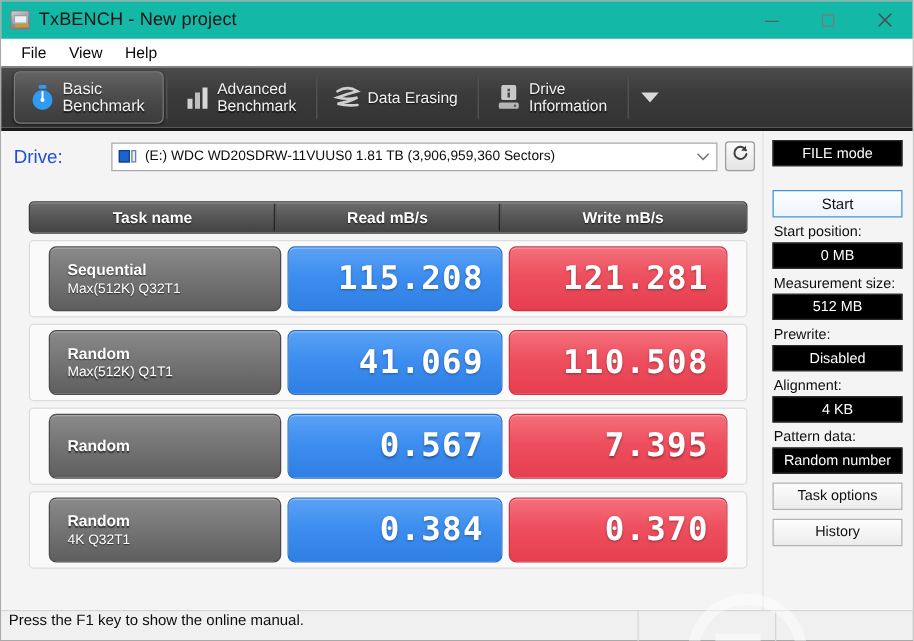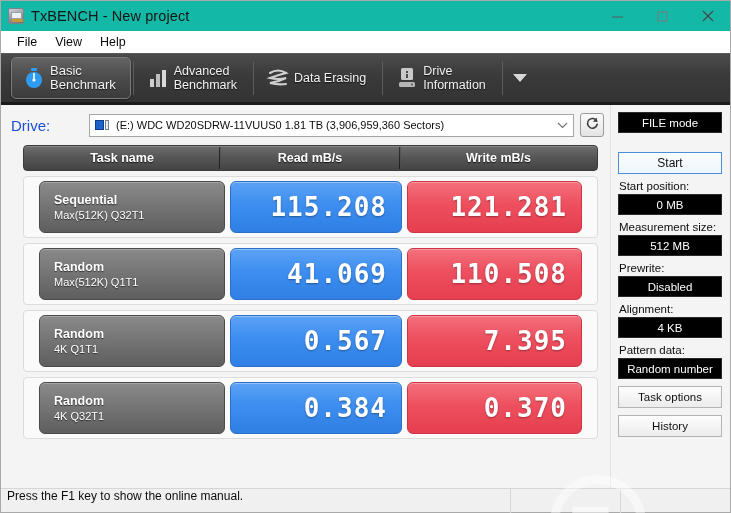--- a/index.html
+++ b/index.html
@@ -176,20 +176,21 @@
     display: flex; flex-direction: column;
     flex: 1 1 auto;
   }
   .thead {
     height: 26px; flex: 0 0 26px;
     background: linear-gradient(180deg,#6e6e6e 0%,#565656 48%,#434343 100%);
     border: 1px solid #3b3b3b;
     border-radius: 4px;
     display: flex; align-items: center;
     box-shadow: inset 0 1px 0 rgba(255,255,255,.18);
+    margin-top: 16px;
   }
   .th {
     color: #ffffff; font-size: 12.5px; font-weight: bold;
     text-align: center;
     text-shadow: 0 1px 1px rgba(0,0,0,.75);
     position: relative;
   }
   .th.c-task { flex: 0 0 196px; }
   .th.c-read { flex: 0 0 180px; }
   .th.c-write{ flex: 1 1 auto; }
@@ -460,21 +461,20 @@
             <span class="task-l1">Random</span>
             <span class="task-l2">Max(512K) Q1T1</span>
           </div>
           <div class="cell-val cell-read">41.069</div>
           <div class="cell-val cell-write">110.508</div>
         </div>
 
         <div class="row">
           <div class="cell-task">
             <span class="task-l1">Random</span>
-            <span class="task-l2">4K Q1T1</span>
           </div>
           <div class="cell-val cell-read">0.567</div>
           <div class="cell-val cell-write">7.395</div>
         </div>
 
         <div class="row">
           <div class="cell-task">
             <span class="task-l1">Random</span>
             <span class="task-l2">4K Q32T1</span>
           </div>

